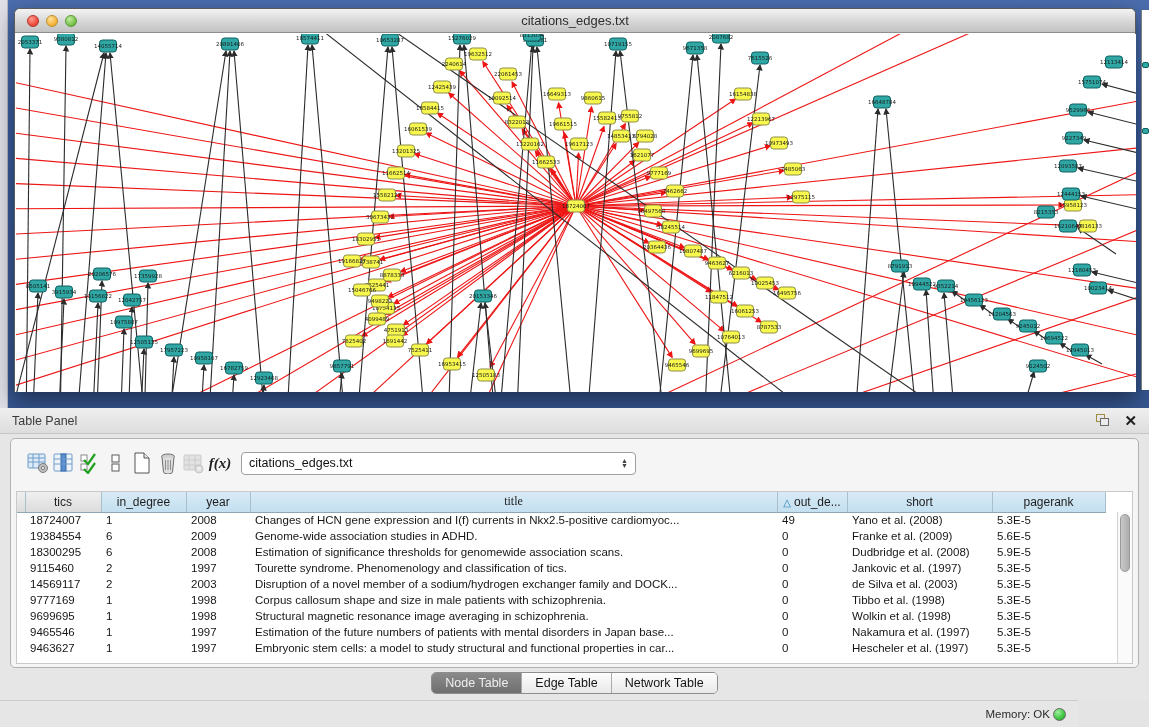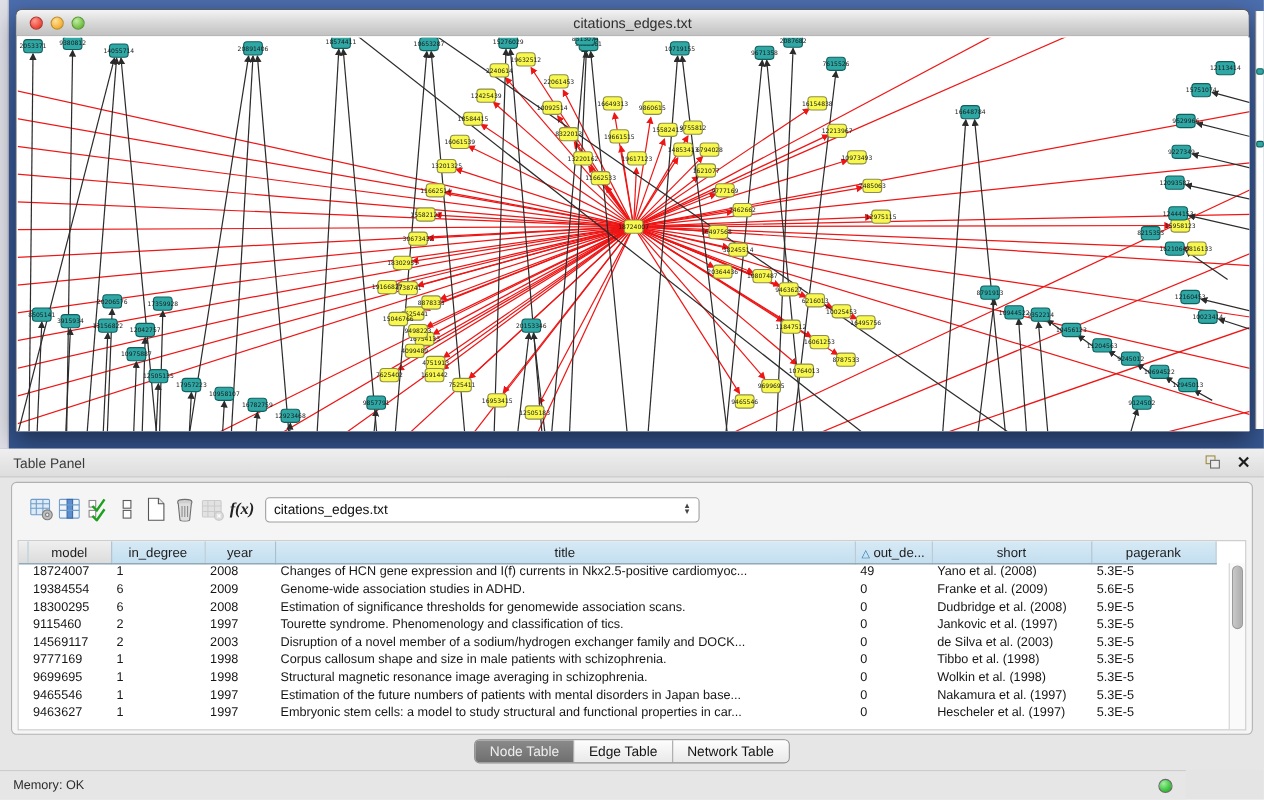--- a/index.html
+++ b/index.html
@@ -65,21 +65,21 @@
 
   .tabs-row { position:absolute; left:0; top:264px; width:1149px; text-align:center; }
   .seg { display:inline-flex; border:1px solid #8d8d8d; border-radius:5px; overflow:hidden;
          box-shadow:inset 0 1px 0 rgba(255,255,255,.6); }
   .seg-btn { padding:3px 13px; font-size:12.5px; background:linear-gradient(180deg,#fdfdfd,#e9e9e9);
              color:#151515; border-left:1px solid #aaa; cursor:pointer; }
   .seg-btn:first-child { border-left:none; }
   .seg-btn.active { background:linear-gradient(180deg,#8a8a8a,#6f6f6f); color:#efefef; }
 
   .statusbar { position:absolute; left:0; top:700px; width:1078px; height:27px; background:#e6e6e6;
-               border-top:1px solid #cccccc; display:flex; align-items:center; justify-content:space-between; padding:0 12px; gap:22px; }
+               border-top:1px solid #cccccc; display:flex; align-items:center; justify-content:flex-end; padding:0 12px; gap:3px; }
   .mem-label { font-size:11.5px; color:#2c2c2c; }
   .mem-dot { width:13px; height:13px; border-radius:50%;
              background:radial-gradient(circle at 35% 30%, #9ef09e, #3ec53e 60%, #2a9a2a); border:1px solid #6a6a6a; }
 </style>
 </head>
 <body>
 
 <div class="desktop">
   <div class="left-strip"></div>
 
@@ -562,24 +562,24 @@
             <span>▼</span>
           </span>
       </div>
     </div>
 
     <div class="table-wrap">
       <table class="node-tbl">
         <thead>
             <tr id="tbl-head">
               <th class="hgray" style="width: 8px;"></th>
-              <th class="hgray" style="width: 76px;">model</th>
+              <th class="hgray" style="width: 76px;">tics</th>
               <th class="hblue" style="width: 85px;">in_degree</th>
               <th class="hblue" style="width: 64px;">year</th>
-              <th class="hblue" style="width: 527px;">title</th>
+              <th class="hblue" style="width: 527px; font-family: Liberation Serif, serif;">title</th>
               <th class="hblue" style="width: 70px;"><span class="sort-tri">△</span>out_de...</th>
               <th class="hblue" style="width: 145px;">short</th>
               <th class="hblue" style="width: 113px;">pagerank</th>
             </tr>
           </thead>
         <tbody id="tbl-body">
             <tr>
               <td></td>
               <td>18724007</td>
               <td>1</td>

